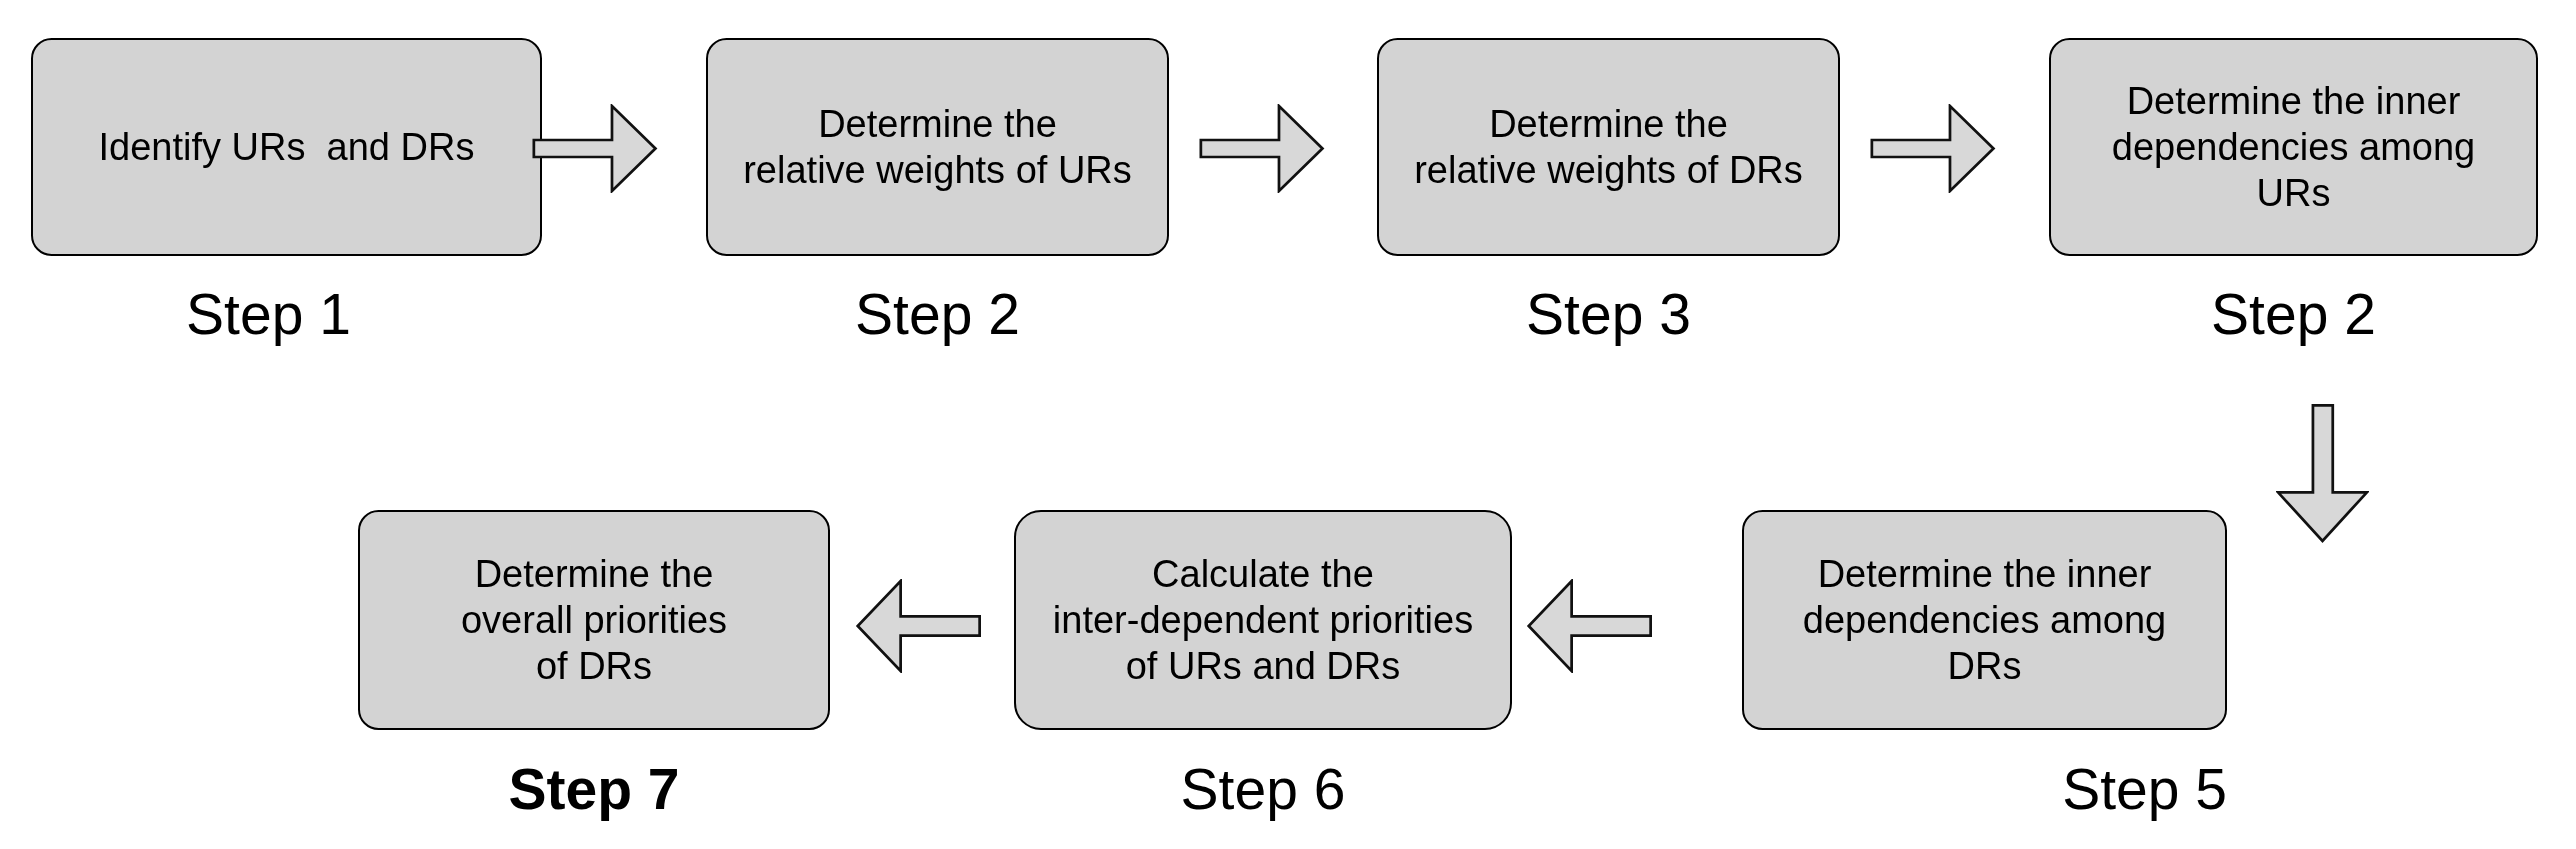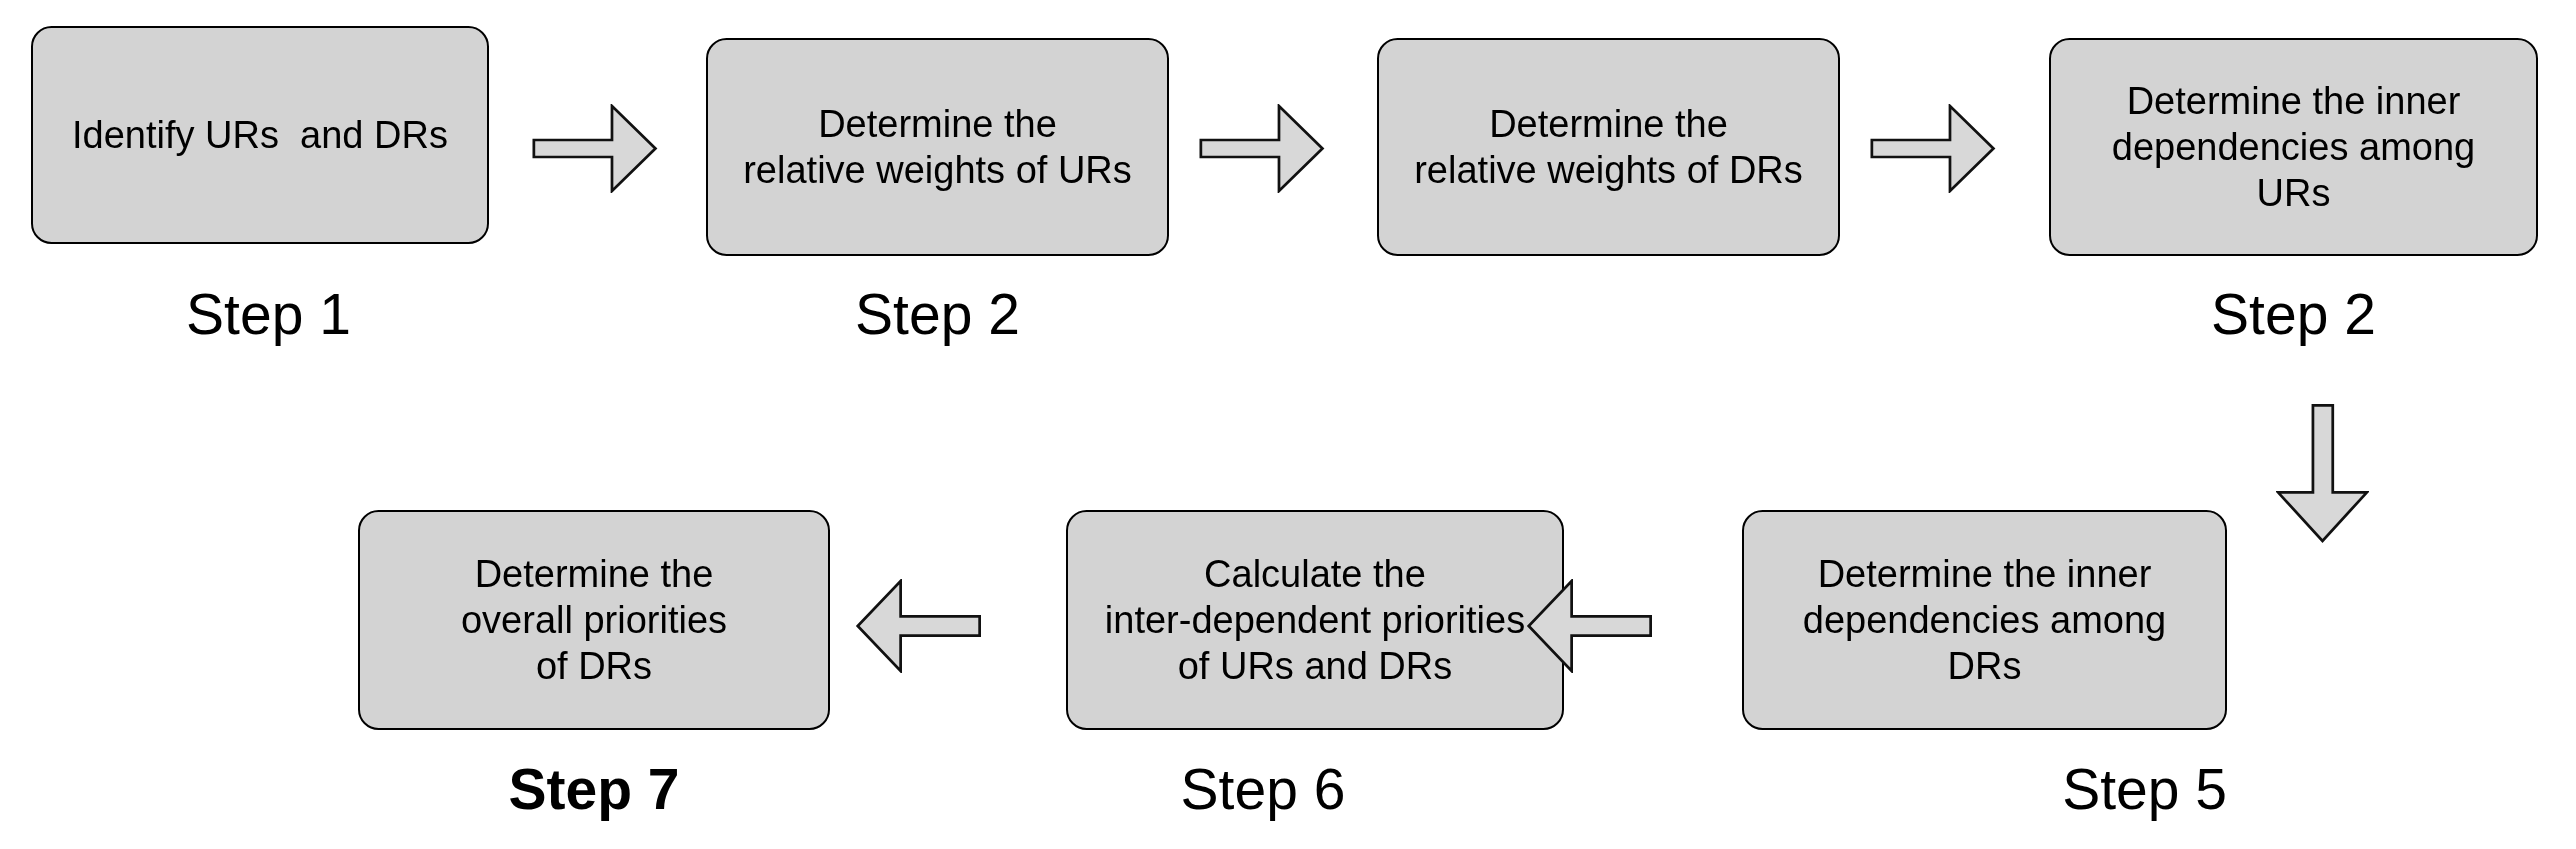--- a/index.html
+++ b/index.html
@@ -50,39 +50,40 @@
   }
   .arrow svg {
     display: block;
   }
 </style>
 </head>
 <body>
 
 <div id="stage">
 
-  <div class="box" style="left:31px; top:26px; width:458px;">
+  <div class="box" style="left:31px; top:38px; width:511px;">
     <div class="box-text">Identify URs  and DRs</div>
   </div>
   <div class="box" style="left:706px; top:38px; width:463px;">
     <div class="box-text">Determine the
 relative weights of URs</div>
   </div>
   <div class="box" style="left:1377px; top:38px; width:463px;">
     <div class="box-text">Determine the
 relative weights of DRs</div>
   </div>
   <div class="box" style="left:2049px; top:38px; width:489px;">
     <div class="box-text">Determine the inner
 dependencies among
 URs</div>
   </div>
 
   <div class="step-label" style="left:31px; top:288px; width:475px;">Step 1</div>
   <div class="step-label" style="left:706px; top:288px; width:463px;">Step 2</div>
+  <div class="step-label" style="left:1377px; top:288px; width:463px;">Step 3</div>
   <div class="step-label" style="left:2049px; top:288px; width:489px;">Step 2</div>
 
   <div class="arrow" style="left:532px; top:104px;">
     <svg width="126" height="89" viewBox="0 0 184 131">
       <polygon points="2,53 117,53 117,3 181,65.5 117,128 117,78 2,78" fill="#d8d8d8" stroke="#111111" stroke-width="4" stroke-linejoin="miter"></polygon>
     </svg>
   </div>
   <div class="arrow" style="left:1199px; top:104px;">
     <svg width="126" height="89" viewBox="0 0 184 131">
       <polygon points="2,53 117,53 117,3 181,65.5 117,128 117,78 2,78" fill="#d8d8d8" stroke="#111111" stroke-width="4" stroke-linejoin="miter"></polygon>
@@ -98,21 +99,21 @@
     <svg width="93" height="139" viewBox="0 0 136 203">
       <polygon points="54,2 83,2 83,129 133,129 68,200 3,129 54,129" fill="#d8d8d8" stroke="#111111" stroke-width="4" stroke-linejoin="miter"></polygon>
     </svg>
   </div>
 
   <div class="box bottom" style="left:1742px; top:510px; width:485px;">
     <div class="box-text">Determine the inner
 dependencies among
 DRs</div>
   </div>
-  <div class="box bottom" style="left:1066px; top:510px; width:498px;">
+  <div class="box bottom" style="left:1014px; top:510px; width:498px;border-radius:27px;">
     <div class="box-text">Calculate the
 inter-dependent priorities
 of URs and DRs</div>
   </div>
   <div class="box bottom" style="left:358px; top:510px; width:472px;">
     <div class="box-text">Determine the
 overall priorities
 of DRs</div>
   </div>
 

